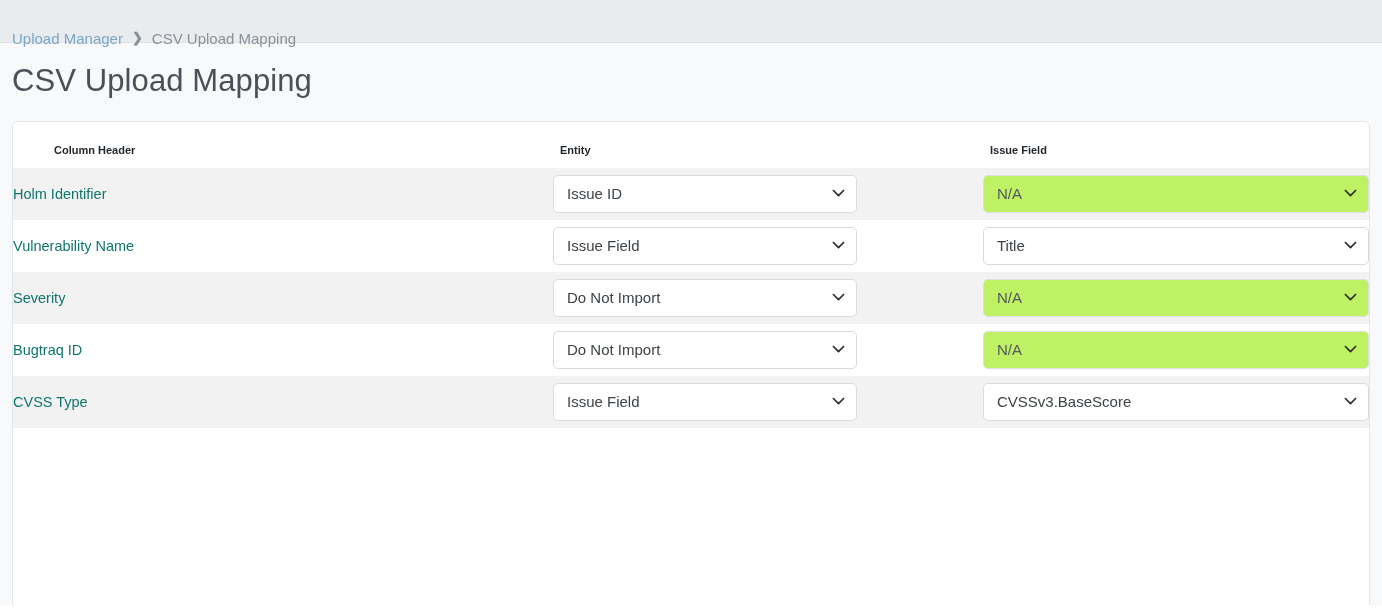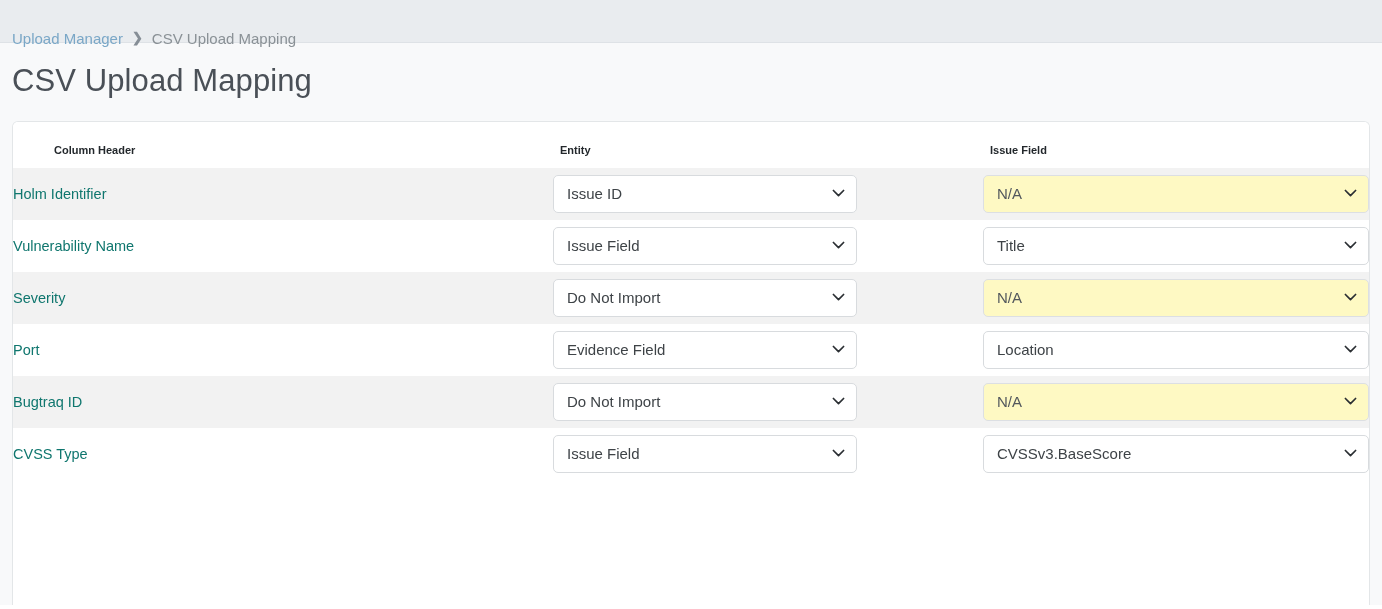--- a/index.html
+++ b/index.html
@@ -148,21 +148,21 @@
     position: absolute;
     right: 11px;
     top: 0;
     bottom: 0;
     display: flex;
     align-items: center;
     pointer-events: none;
   }
   .select .chev svg { display: block; }
   .select.disabled {
-    background: #fef9c3;
+    background: #bef264;
     border-color: #dcdfe3;
     cursor: default;
   }
   .select.disabled .value { color: #53585d; }
 
   .select.entity { width: 304px; }
   .select.dradis { width: 100%; }
 </style>
 </head>
 <body>
@@ -253,43 +253,20 @@
                 <span class="value">N/A</span>
                 <span class="chev">
                   <svg width="13" height="9" viewBox="0 0 13 9">
                     <path d="M1.4 1.5 L6.5 6.6 L11.6 1.5" fill="none" stroke="#2b2f33" stroke-width="1.7" stroke-linecap="round" stroke-linejoin="round"></path>
                   </svg>
                 </span>
               </div>
             </td>
           </tr>
           <tr>
-            <td class="cell-header">Port</td>
-            <td class="cell-entity">
-              <div class="select entity">
-                <span class="value">Evidence Field</span>
-                <span class="chev">
-                  <svg width="13" height="9" viewBox="0 0 13 9">
-                    <path d="M1.4 1.5 L6.5 6.6 L11.6 1.5" fill="none" stroke="#2b2f33" stroke-width="1.7" stroke-linecap="round" stroke-linejoin="round"></path>
-                  </svg>
-                </span>
-              </div>
-            </td>
-            <td class="cell-dradis">
-              <div class="select dradis">
-                <span class="value">Location</span>
-                <span class="chev">
-                  <svg width="13" height="9" viewBox="0 0 13 9">
-                    <path d="M1.4 1.5 L6.5 6.6 L11.6 1.5" fill="none" stroke="#2b2f33" stroke-width="1.7" stroke-linecap="round" stroke-linejoin="round"></path>
-                  </svg>
-                </span>
-              </div>
-            </td>
-          </tr>
-          <tr>
             <td class="cell-header">Bugtraq ID</td>
             <td class="cell-entity">
               <div class="select entity">
                 <span class="value">Do Not Import</span>
                 <span class="chev">
                   <svg width="13" height="9" viewBox="0 0 13 9">
                     <path d="M1.4 1.5 L6.5 6.6 L11.6 1.5" fill="none" stroke="#2b2f33" stroke-width="1.7" stroke-linecap="round" stroke-linejoin="round"></path>
                   </svg>
                 </span>
               </div>

